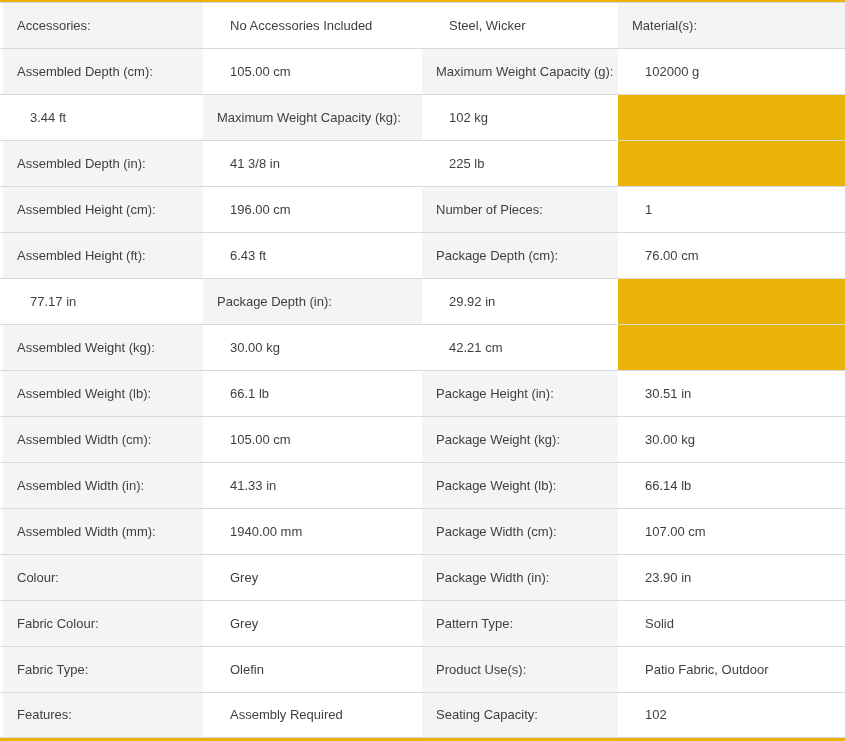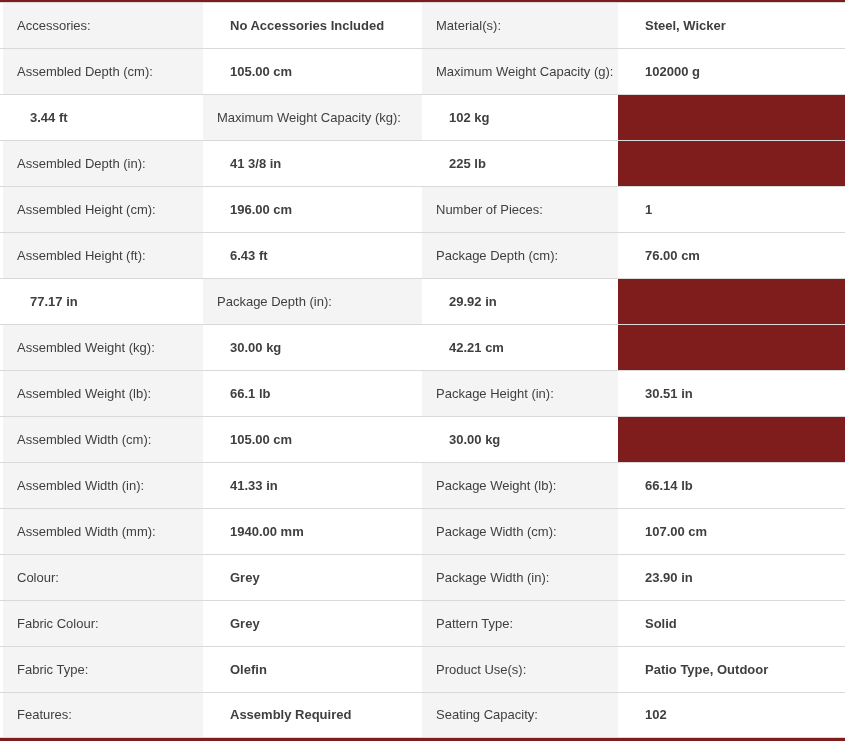--- a/index.html
+++ b/index.html
@@ -5,21 +5,21 @@
   html, body {
     margin: 0;
     padding: 0;
     background: #ffffff;
     font-family: "Liberation Sans", "DejaVu Sans", sans-serif;
   }
   .spec-page {
     width: 845px;
     height: 741px;
     overflow: hidden;
-    background: #7f1d1d;
+    background: #eab308;
     box-sizing: border-box;
     padding-top: 2px;
   }
   .spec-table {
     width: 845px;
   }
   .spec-row {
     display: grid;
     grid-template-columns: 3px 200px 219px 196px 227px;
     height: 46px;
@@ -45,35 +45,34 @@
   }
   .label-cell {
     background: #f4f4f4;
     padding-left: 14px;
     padding-right: 8px;
   }
   .value-cell {
     background: #ffffff;
     padding-left: 27px;
     padding-right: 8px;
-    font-weight: bold;
   }
 </style>
 </head>
 <body>
 
 <div class="spec-page">
   <div class="spec-table">
 
   <div class="spec-row">
     <div class="cell edge-spacer"></div>
     <div class="cell label-cell">Accessories:</div>
     <div class="cell value-cell">No Accessories Included</div>
+    <div class="cell value-cell">Steel, Wicker</div>
     <div class="cell label-cell">Material(s):</div>
-    <div class="cell value-cell">Steel, Wicker</div>
   </div>
 
   <div class="spec-row">
     <div class="cell edge-spacer"></div>
     <div class="cell label-cell">Assembled Depth (cm):</div>
     <div class="cell value-cell">105.00 cm</div>
     <div class="cell label-cell">Maximum Weight Capacity (g):</div>
     <div class="cell value-cell">102000 g</div>
   </div>
 
@@ -126,20 +125,21 @@
     <div class="cell label-cell">Assembled Weight (lb):</div>
     <div class="cell value-cell">66.1 lb</div>
     <div class="cell label-cell">Package Height (in):</div>
     <div class="cell value-cell">30.51 in</div>
   </div>
 
   <div class="spec-row">
     <div class="cell edge-spacer"></div>
     <div class="cell label-cell">Assembled Width (cm):</div>
     <div class="cell value-cell">105.00 cm</div>
+    <div class="cell label-cell">Package Weight (kg):</div>
     <div class="cell value-cell">30.00 kg</div>
   </div>
 
   <div class="spec-row">
     <div class="cell edge-spacer"></div>
     <div class="cell label-cell">Assembled Width (in):</div>
     <div class="cell value-cell">41.33 in</div>
     <div class="cell label-cell">Package Weight (lb):</div>
     <div class="cell value-cell">66.14 lb</div>
   </div>
@@ -166,21 +166,21 @@
     <div class="cell value-cell">Grey</div>
     <div class="cell label-cell">Pattern Type:</div>
     <div class="cell value-cell">Solid</div>
   </div>
 
   <div class="spec-row">
     <div class="cell edge-spacer"></div>
     <div class="cell label-cell">Fabric Type:</div>
     <div class="cell value-cell">Olefin</div>
     <div class="cell label-cell">Product Use(s):</div>
-    <div class="cell value-cell">Patio Type, Outdoor</div>
+    <div class="cell value-cell">Patio Fabric, Outdoor</div>
   </div>
 
   <div class="spec-row">
     <div class="cell edge-spacer"></div>
     <div class="cell label-cell">Features:</div>
     <div class="cell value-cell">Assembly Required</div>
     <div class="cell label-cell">Seating Capacity:</div>
     <div class="cell value-cell">102</div>
   </div>
 </div>

